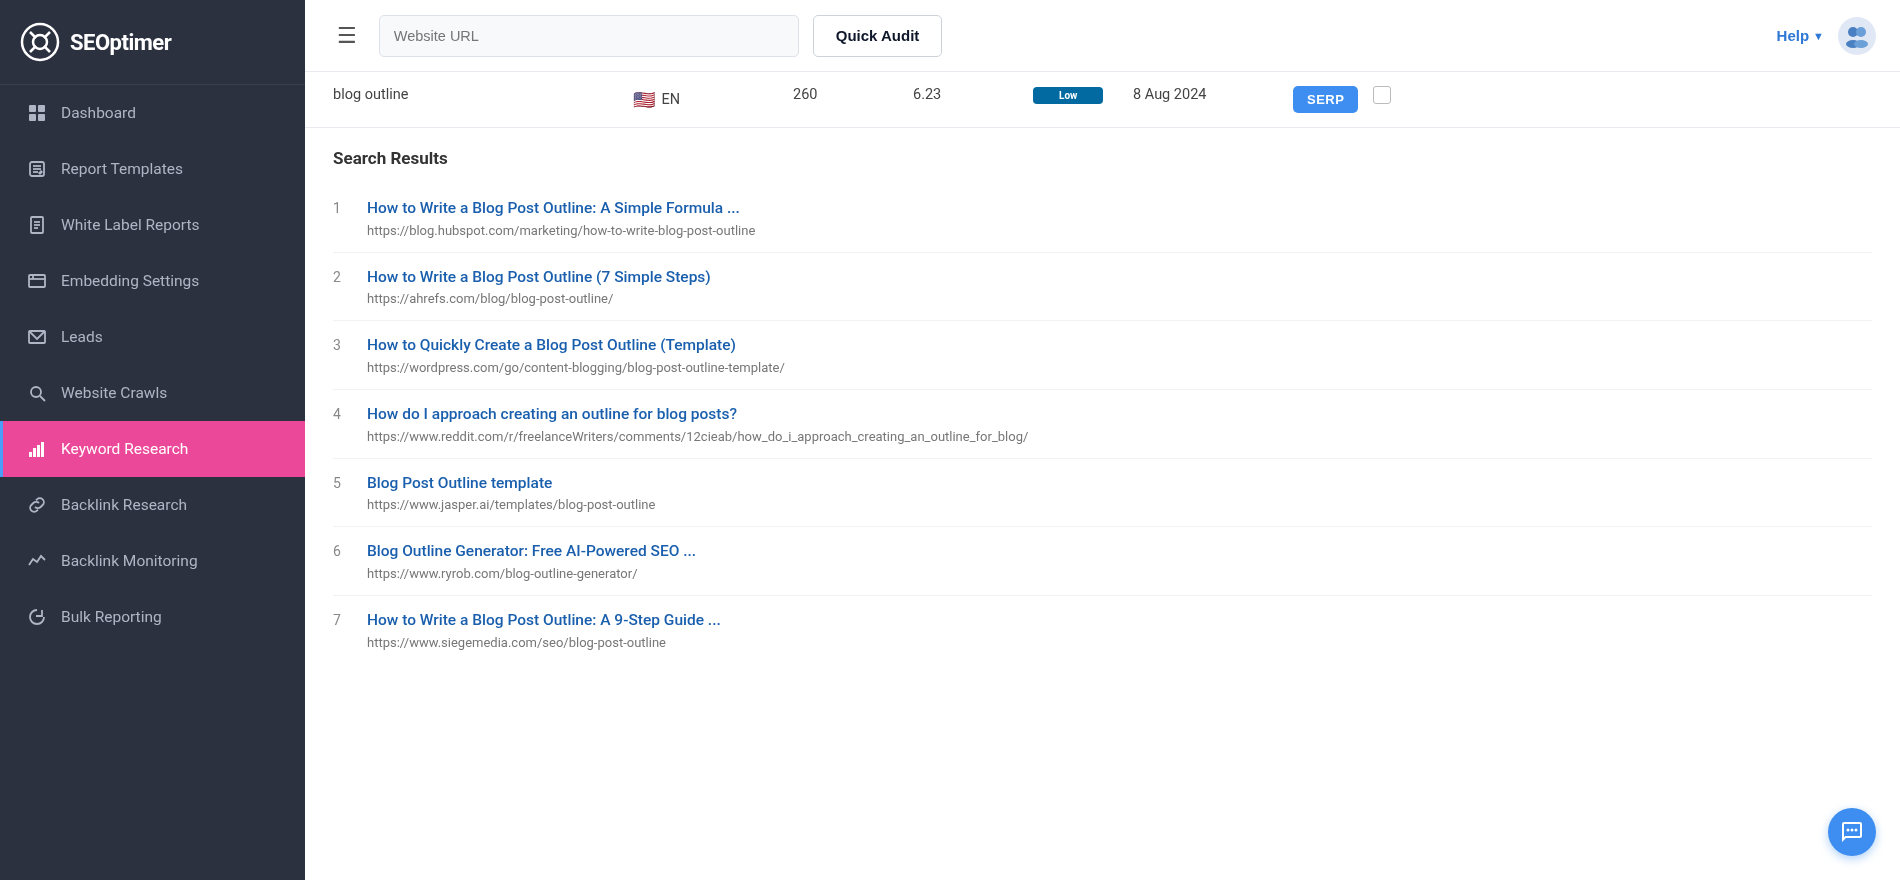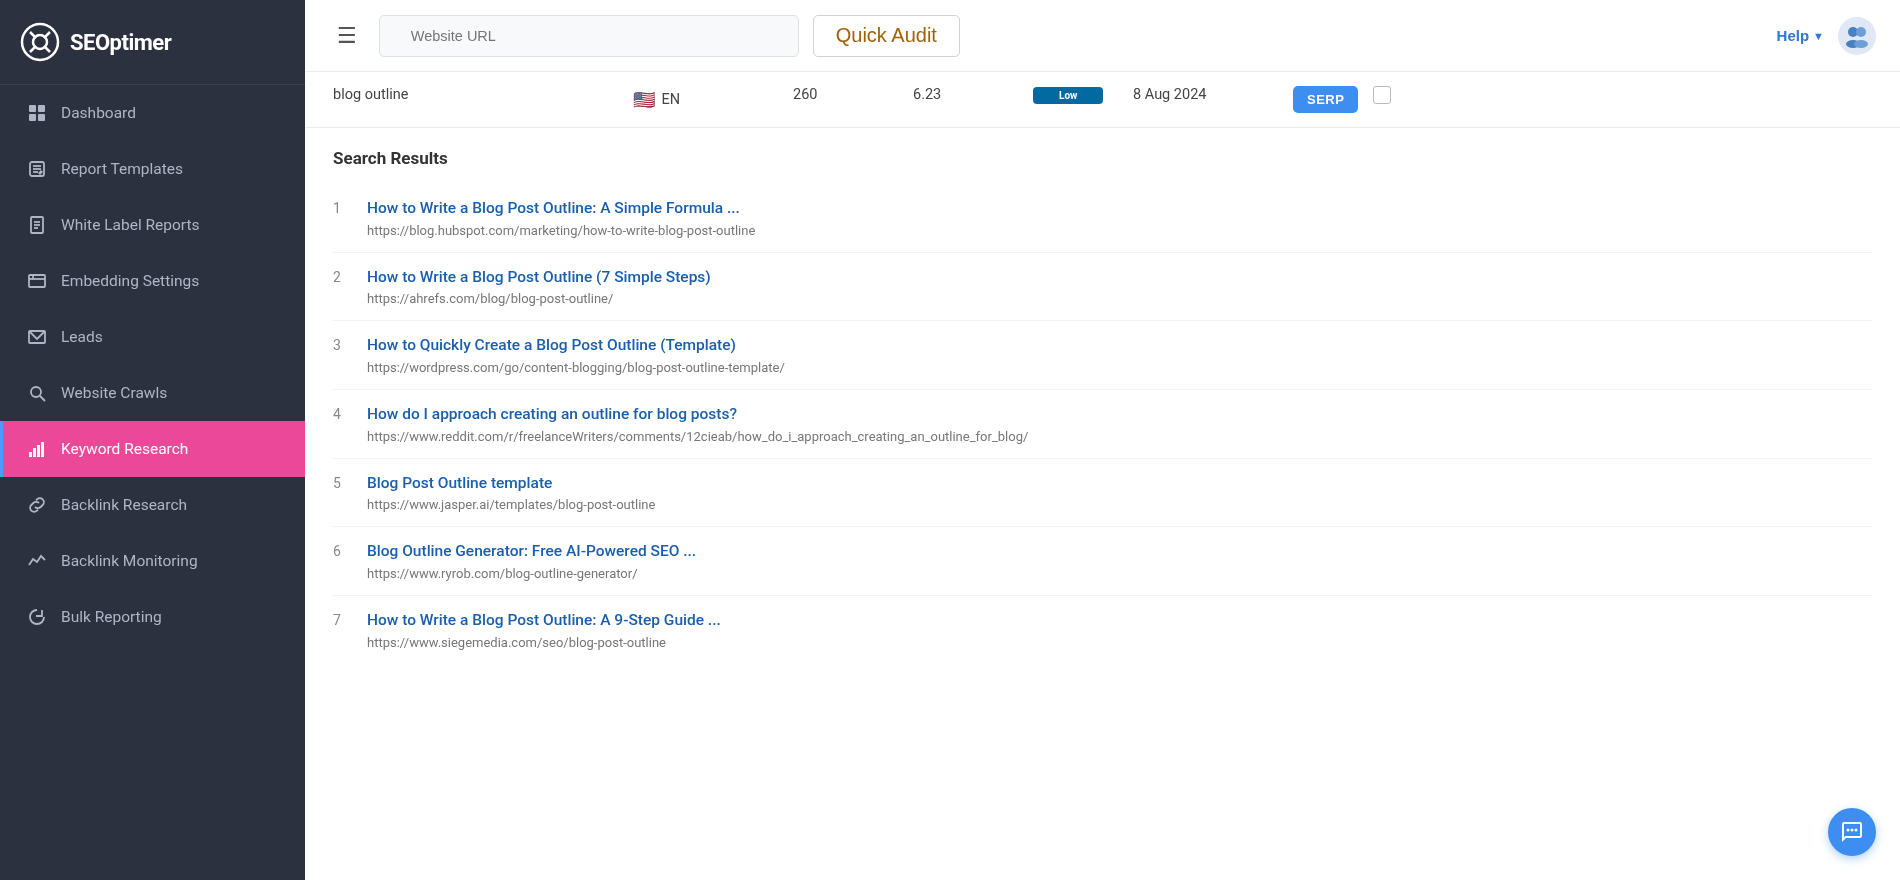--- a/index.html
+++ b/index.html
@@ -87,35 +87,35 @@
       background: none;
       border: none;
       padding: 4px 8px;
     }
     .url-input {
       flex: 1;
       max-width: 420px;
       height: 42px;
       border: 1px solid #dde1ea;
       border-radius: 5px;
-      padding: 0 31px;
+      padding: 0 14px;
       font-size: 14.5px;
       color: #333;
       background: #f8f9fb;
       outline: none;
     }
     .quick-audit-btn {
       height: 42px;
       padding: 0 22px;
       background: white;
       border: 1.5px solid #cdd2db;
       border-radius: 5px;
-      font-size: 20px;
-      font-weight: 400;
-      color: #a16207;
+      font-size: 15px;
+      font-weight: 700;
+      color: #0f172a;
       cursor: pointer;
     }
     .topbar-spacer { flex: 1; }
     .help-btn {
       font-size: 15px;
       color: #2e78d6;
       font-weight: 600;
       cursor: pointer;
       background: none;
       border: none;

